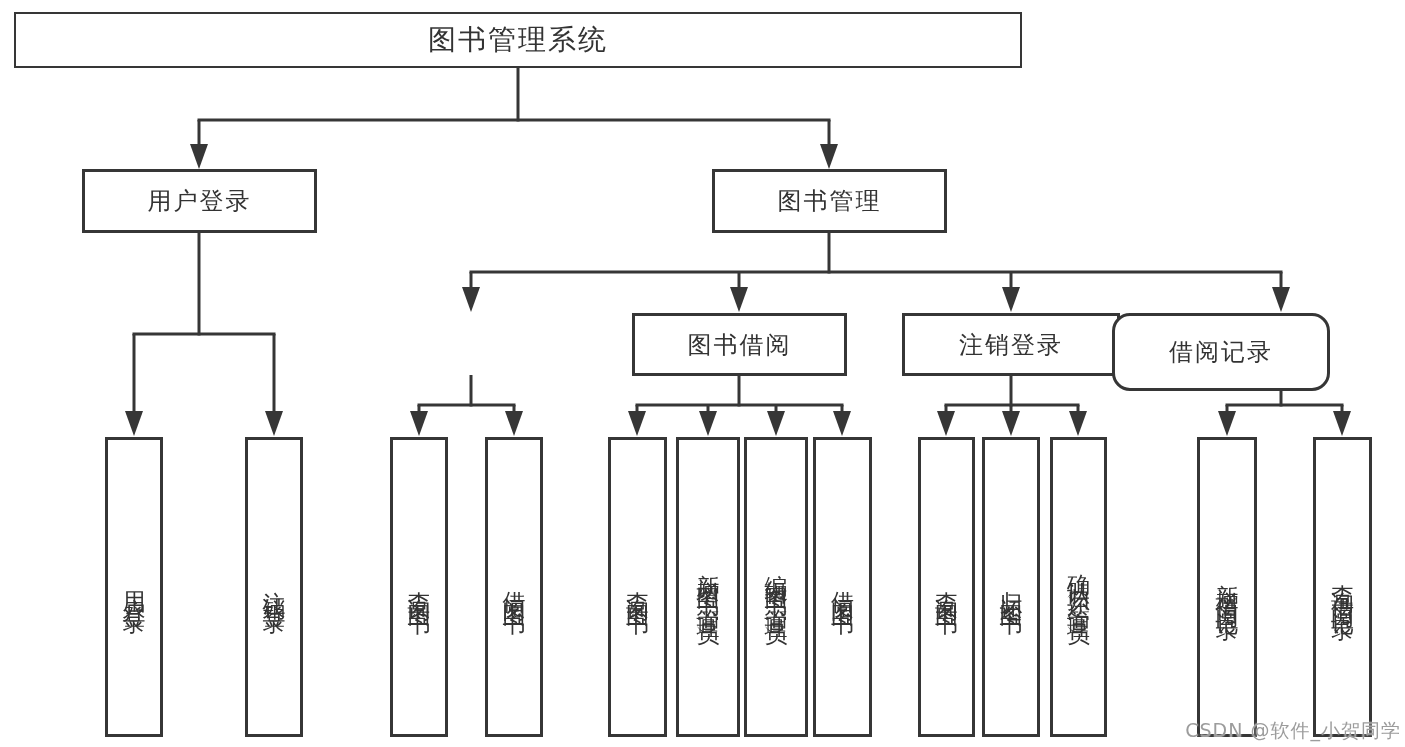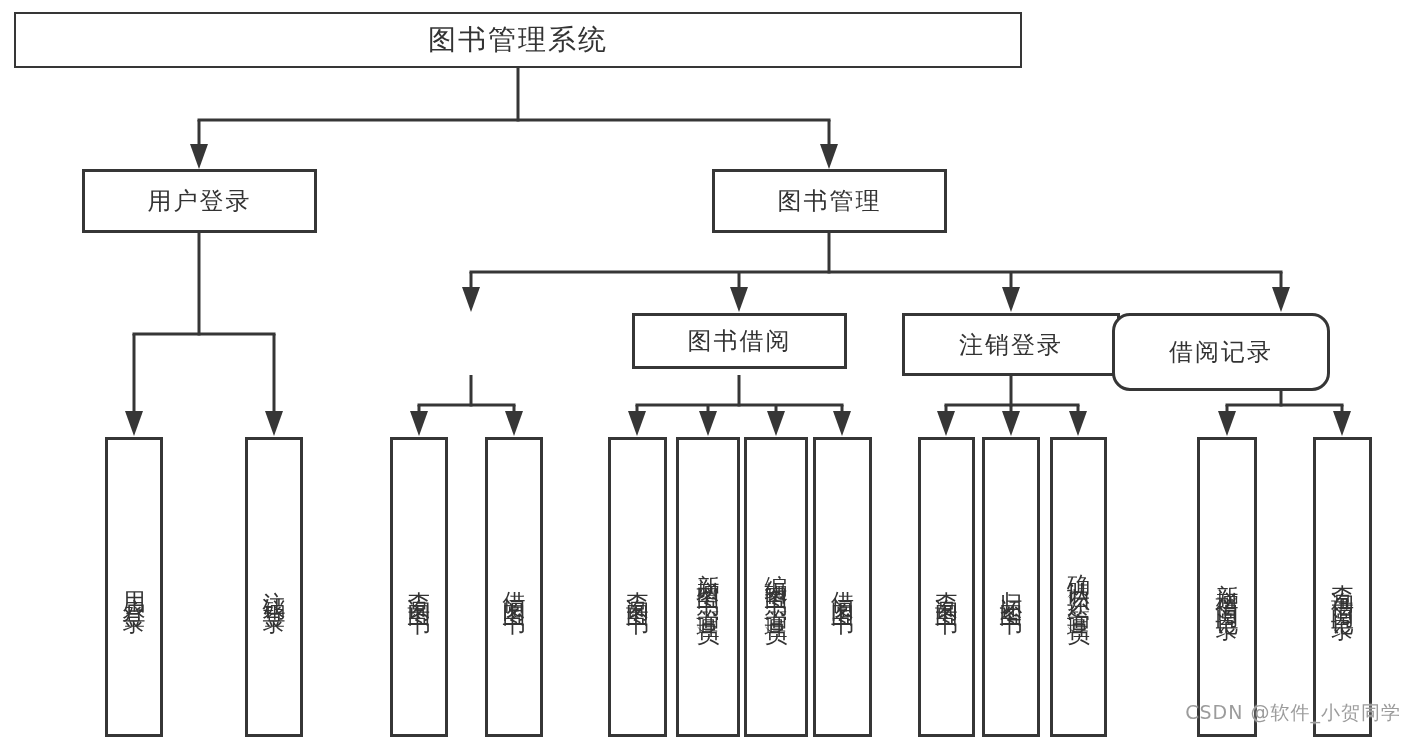--- a/index.html
+++ b/index.html
@@ -39,21 +39,21 @@
     writing-mode: vertical-rl;
     text-orientation: mixed;
     font-size: 23px;
     letter-spacing: 7px;
     line-height: 1;
     color: var(--text);
   }
   .watermark {
     position: absolute;
     right: 4px;
-    bottom: 21px;
+    bottom: 3px;
     font-size: 19px;
     color: var(--watermark);
     letter-spacing: 1px;
     white-space: nowrap;
     z-index: 5;
     text-shadow: 0 0 2px #ffffff;
   }
 </style>
 </head>
 <body>
@@ -140,21 +140,21 @@
     <span>图书管理系统</span>
   </div>
 
   <div class="node hnode" style="left:82px; top:169px; width:235px; height:64px;">
     <span>用户登录</span>
   </div>
   <div class="node hnode" style="left:712px; top:169px; width:235px; height:64px;">
     <span>图书管理</span>
   </div>
 
-  <div class="node hnode" style="left:632px; top:313px; width:215px; height:56px;">
+  <div class="node hnode" style="left:632px; top:313px; width:215px; height:63px;">
     <span>图书借阅</span>
   </div>
   <div class="node hnode" style="left:902px; top:313px; width:218px; height:63px;">
     <span>注销登录</span>
   </div>
   <div class="node hnode" style="left:1112px; top:313px; width:218px; height:78px;border-radius:18px;">
     <span>借阅记录</span>
   </div>
 
   <div class="node leaf" style="left:105px; width:58px;">

